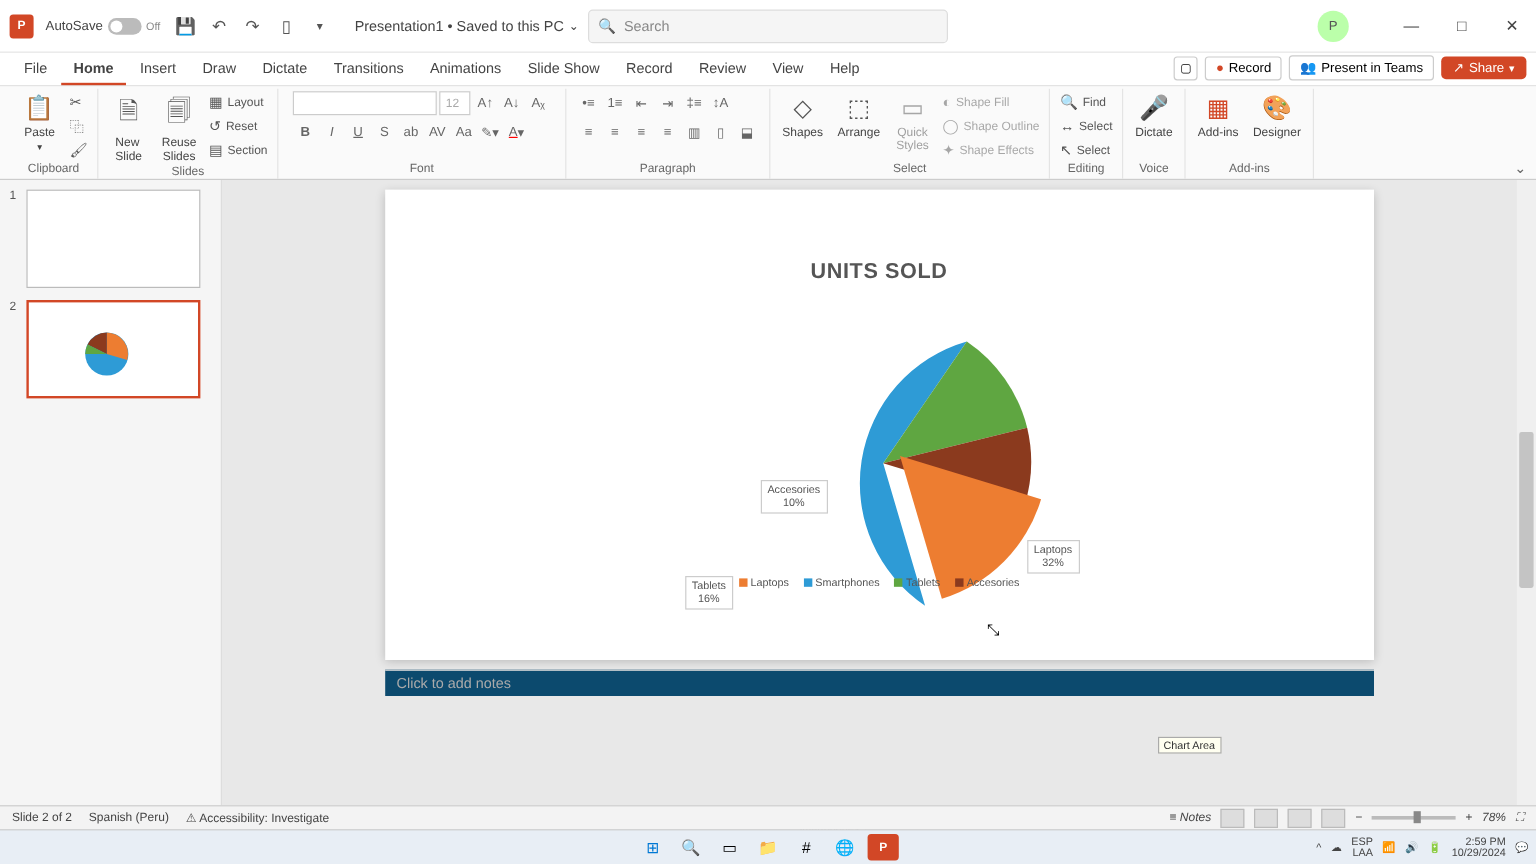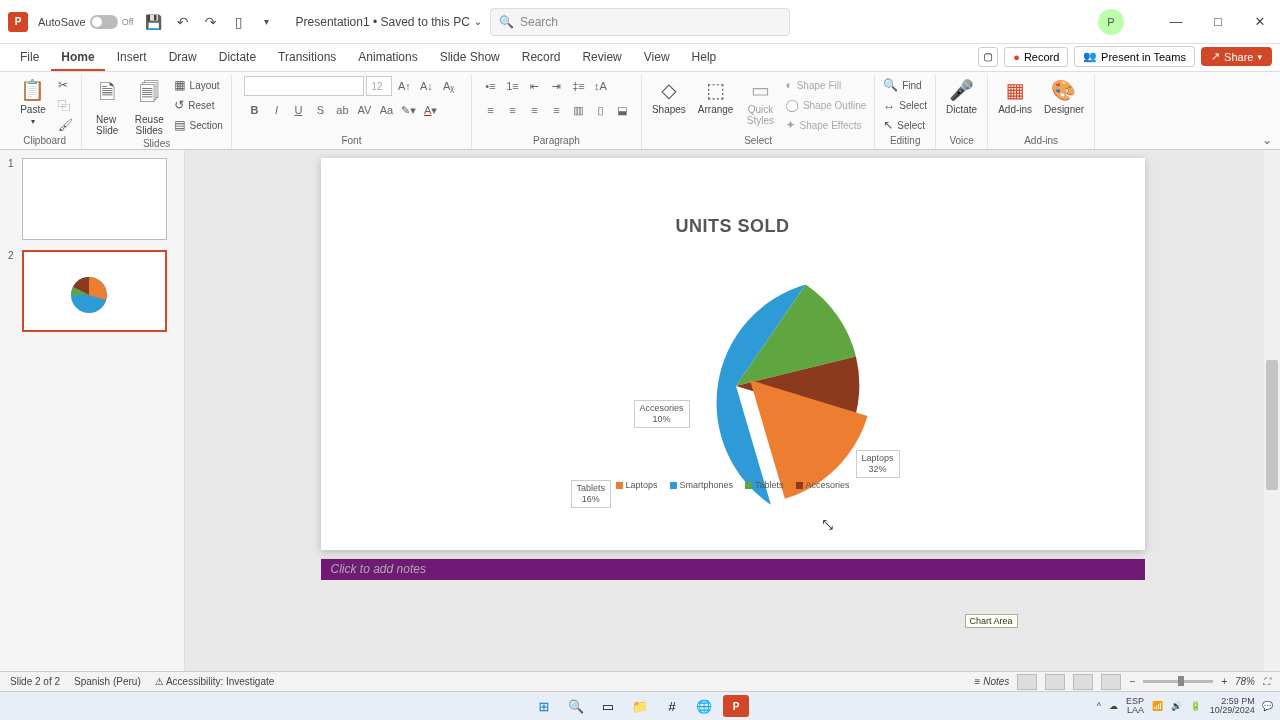--- a/index.html
+++ b/index.html
@@ -58,21 +58,21 @@
 .slide { width: 824px; height: 392px; background: #fff; box-shadow: 0 2px 8px rgba(0,0,0,.2); position: relative; }
 .chart-title { position: absolute; top: 58px; left: 50%; transform: translateX(-50%); font-size: 18px; font-weight: bold; color: #555; letter-spacing: .5px; }
 .pie-wrap { position: absolute; left: 280px; top: 93px; width: 270px; height: 270px; }
 .data-label { position: absolute; background: #fff; border: 1px solid #ccc; padding: 2px 5px; font-size: 9px; text-align: center; line-height: 1.2; color: #555; }
 .tooltip { position: absolute; background: #fffff0; border: 1px solid #aaa; padding: 1px 4px; font-size: 9px; color: #333; }
 .legend { position: absolute; bottom: 60px; left: 50%; transform: translateX(-50%); display: flex; gap: 12px; font-size: 9px; color: #555; }
 .legend-item { display: flex; align-items: center; gap: 3px; }
 .swatch { width: 7px; height: 7px; }
 .cursor-ptr { position: absolute; font-size: 13px; color: #000; pointer-events: none; }
 
-.notes { width: 824px; height: 22px; background: #701a75; margin-top: 8px; padding: 3px 10px; font-size: 12px; color: #aaa; border-top: 1px solid #ddd; font-style: italic; }
+.notes { width: 824px; height: 22px; background: #0c4a6e; margin-top: 8px; padding: 3px 10px; font-size: 12px; color: #aaa; border-top: 1px solid #ddd; }
 
 .scrollbar { position: absolute; right: 0; top: 0; bottom: 0; width: 16px; background: #f0f0f0; }
 .scroll-thumb { position: absolute; left: 2px; width: 12px; background: #c4c4c4; border-radius: 2px; }
 
 
 .statusbar { position: absolute; bottom: 29px; left: 0; right: 0; height: 20px; background: #f3f3f3; border-top: 1px solid #ccc; display: flex; align-items: center; padding: 0 10px; font-size: 10px; color: #444; gap: 14px; }
 .status-right { margin-left: auto; display: flex; align-items: center; gap: 8px; font-style: italic; }
 .view-btn { width: 20px; height: 16px; background: #ddd; border: 1px solid #bbb; }
 .zoom-slider { width: 70px; height: 3px; background: #bbb; position: relative; }
 .zoom-slider::after { content: ""; position: absolute; width: 6px; height: 10px; background: #888; top: -4px; left: 35px; }

